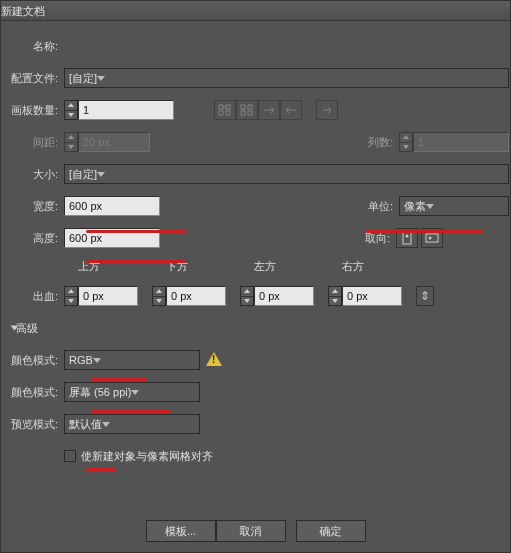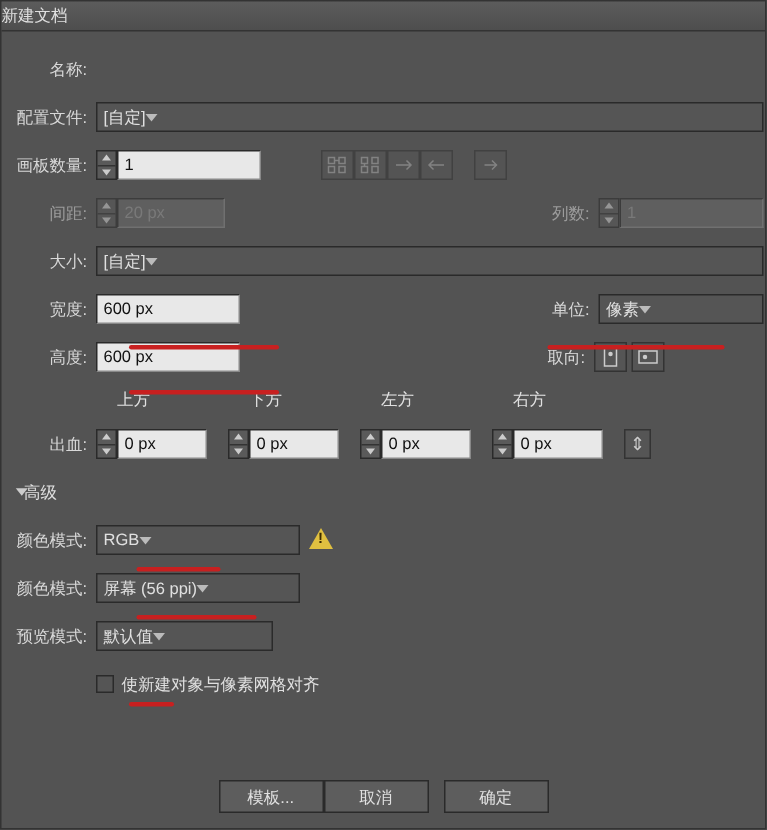--- a/index.html
+++ b/index.html
@@ -238,21 +238,21 @@
 <div class="row">
  <div class="lbl w62">颜色模式:</div>
  <div class="sel" style="width:136px">
    <span>屏幕 (56 ppi)</span>
         <span class="arr"></span>
  </div>
 </div>
 
 <div class="row">
  <div class="lbl w62">预览模式:</div>
- <div class="sel" style="width:118px">
+ <div class="sel" style="width:136px">
    <span>默认值</span>
         <span class="arr"></span>
  </div>
 </div>
 
 <div class="row">
  <div class="w62"></div>
  <div class="chk"></div>
  <div>使新建对象与像素网格对齐</div>
 </div>

